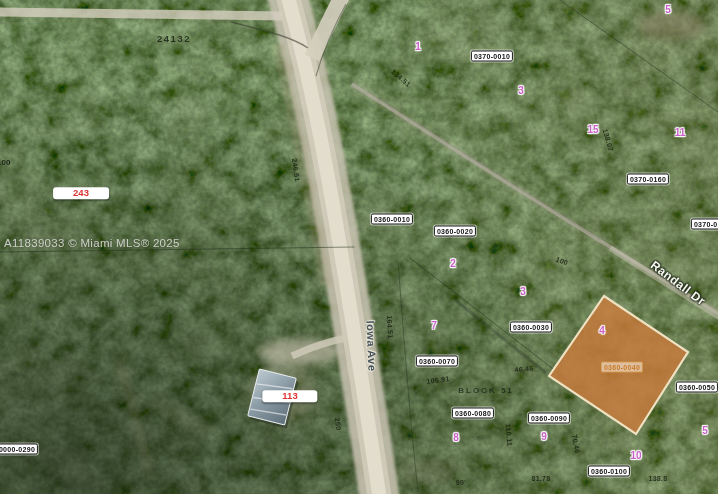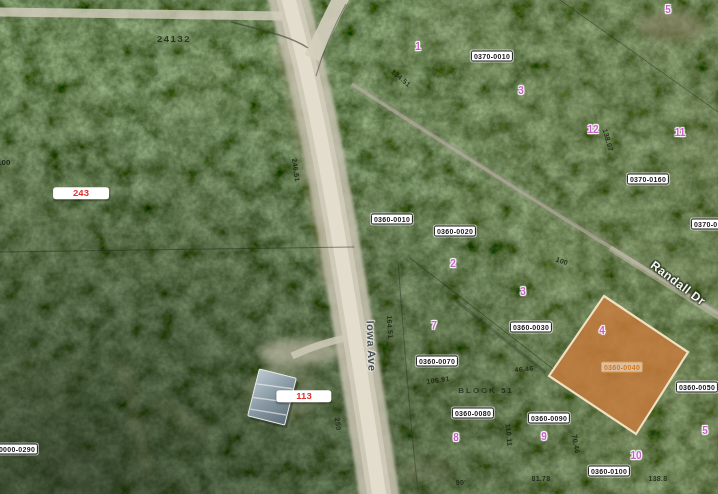--- a/index.html
+++ b/index.html
@@ -168,32 +168,33 @@
       <span class="lbl pid" style="left: 437px; top: 361px; transform: translate(-50%, -50%);">0360-0070</span>
       <span class="lbl pid" style="left: 473px; top: 413px; transform: translate(-50%, -50%);">0360-0080</span>
       <span class="lbl pid" style="left: 549px; top: 418px; transform: translate(-50%, -50%);">0360-0090</span>
       <span class="lbl pid subject" style="left: 622px; top: 367px; transform: translate(-50%, -50%);">0360-0040</span>
       <span class="lbl pid" style="left: 697px; top: 387px; transform: translate(-50%, -50%);">0360-0050</span>
       <span class="lbl pid" style="left: 609px; top: 471px; transform: translate(-50%, -50%);">0360-0100</span>
       <span class="lbl pid" style="left: 17px; top: 449px; transform: translate(-50%, -50%);">0000-0290</span>
       <span class="lbl lot" style="left: 668px; top: 10px; transform: translate(-50%, -50%);">5</span>
       <span class="lbl lot" style="left: 418px; top: 47px; transform: translate(-50%, -50%);">1</span>
       <span class="lbl lot" style="left: 521px; top: 91px; transform: translate(-50%, -50%);">3</span>
-      <span class="lbl lot" style="left: 593px; top: 130px; transform: translate(-50%, -50%);">12</span>
+      <span class="lbl lot" style="left: 593px; top: 130px; transform: translate(-50%, -50%);">15</span>
       <span class="lbl lot" style="left: 680px; top: 133px; transform: translate(-50%, -50%);">11</span>
       <span class="lbl lot" style="left: 453px; top: 264px; transform: translate(-50%, -50%);">2</span>
       <span class="lbl lot" style="left: 523px; top: 292px; transform: translate(-50%, -50%);">3</span>
       <span class="lbl lot" style="left: 434px; top: 326px; transform: translate(-50%, -50%);">7</span>
       <span class="lbl lot" style="left: 602px; top: 331px; transform: translate(-50%, -50%);">4</span>
       <span class="lbl lot" style="left: 456px; top: 438px; transform: translate(-50%, -50%);">8</span>
       <span class="lbl lot" style="left: 544px; top: 437px; transform: translate(-50%, -50%);">9</span>
       <span class="lbl lot" style="left: 705px; top: 431px; transform: translate(-50%, -50%);">5</span>
       <span class="lbl lot" style="left: 636px; top: 456px; transform: translate(-50%, -50%);">10</span>
       <span class="lbl red" style="left: 81px; top: 193px; transform: translate(-50%, -50%);">243</span>
-      <span class="lbl red" style="left: 304px; top: 396px; transform: translate(-50%, -50%); text-align: center;">113</span>
+      <span class="lbl red" style="left: 290px; top: 396px; transform: translate(-50%, -50%); text-align: center;">113</span>
       <span class="lbl street dark" style="left: 371px; top: 346px; transform: translate(-50%, -50%) rotate(88deg);">Iowa Ave</span>
       <span class="lbl street light" style="left: 678px; top: 283px; transform: translate(-50%, -50%) rotate(37deg);">Randall Dr</span>
     </div>
 
   <span class="plat" style="left:150px;top:38px;">24132</span>
   <span class="block" style="left:486px;top:390px;">BLOCK 51</span>
   <span class="edge-num" style="left:-3px;top:162px;">100</span>
+  <div class="watermark">A11839033 © Miami MLS® 2025</div>
 </div>
 
 </body></html>

